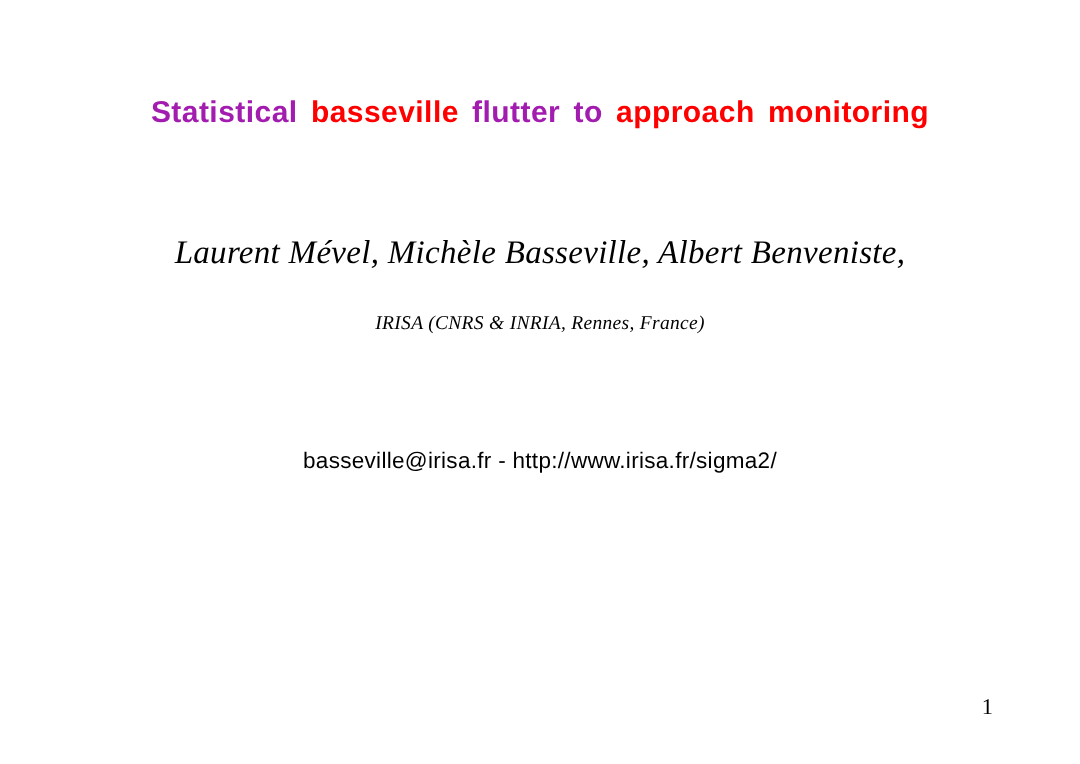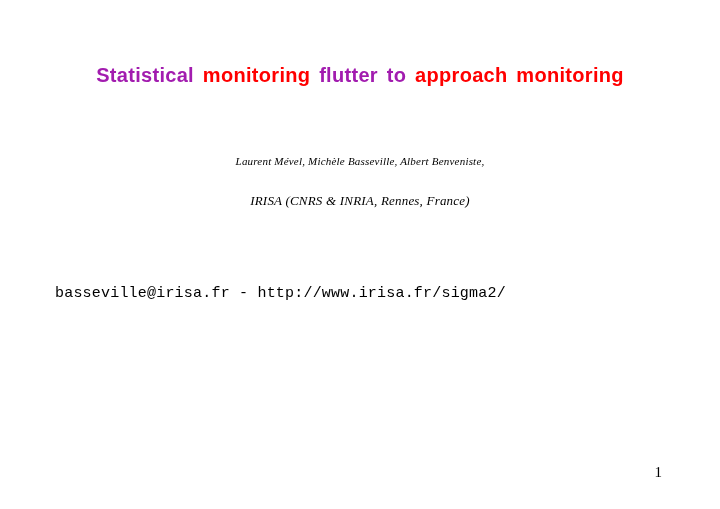--- a/index.html
+++ b/index.html
@@ -24,56 +24,56 @@
     text-align: center;
     letter-spacing: 0.3px;
     word-spacing: 3px;
     margin-top: 4px;
   }
   .title .black { color: #a21caf; }
   .title .red { color: #ff0000; }
   .authors {
     font-family: Georgia, 'Times New Roman', serif;
     font-style: italic;
-    font-size: 11px;
+    font-size: 22px;
     text-align: center;
     margin-top: 68px;
     letter-spacing: 0.2px;
   }
   .affiliation {
     font-family: Georgia, 'Times New Roman', serif;
     font-style: italic;
     font-size: 13px;
     text-align: center;
     margin-top: 26px;
     letter-spacing: 0.2px;
   }
   .contact {
-    font-family: Liberation Mono, monospace;
+    font-family: Liberation Sans, sans-serif;
     font-size: 15px;
-    text-align: left;
+    text-align: center;
     margin-top: 76px;
     letter-spacing: 0.2px;
   }
   .pagenum {
     position: absolute;
     bottom: 28px;
     right: 58px;
     font-family: Georgia, 'Times New Roman', serif;
     font-size: 15px;
   }
 </style>
 </head>
 <body>
 
 <div class="slide">
 
   <div class="title">
     <span class="black">Statistical</span>
-    <span class="red">monitoring</span>
+    <span class="red">basseville</span>
     <span class="black">flutter to</span>
     <span class="red">approach monitoring</span>
   </div>
 
   <div class="authors">Laurent Mével, Michèle Basseville, Albert Benveniste,</div>
 
   <div class="affiliation">IRISA (CNRS &amp; INRIA, Rennes, France)</div>
 
   <div class="contact">basseville@irisa.fr - http://www.irisa.fr/sigma2/</div>
 

